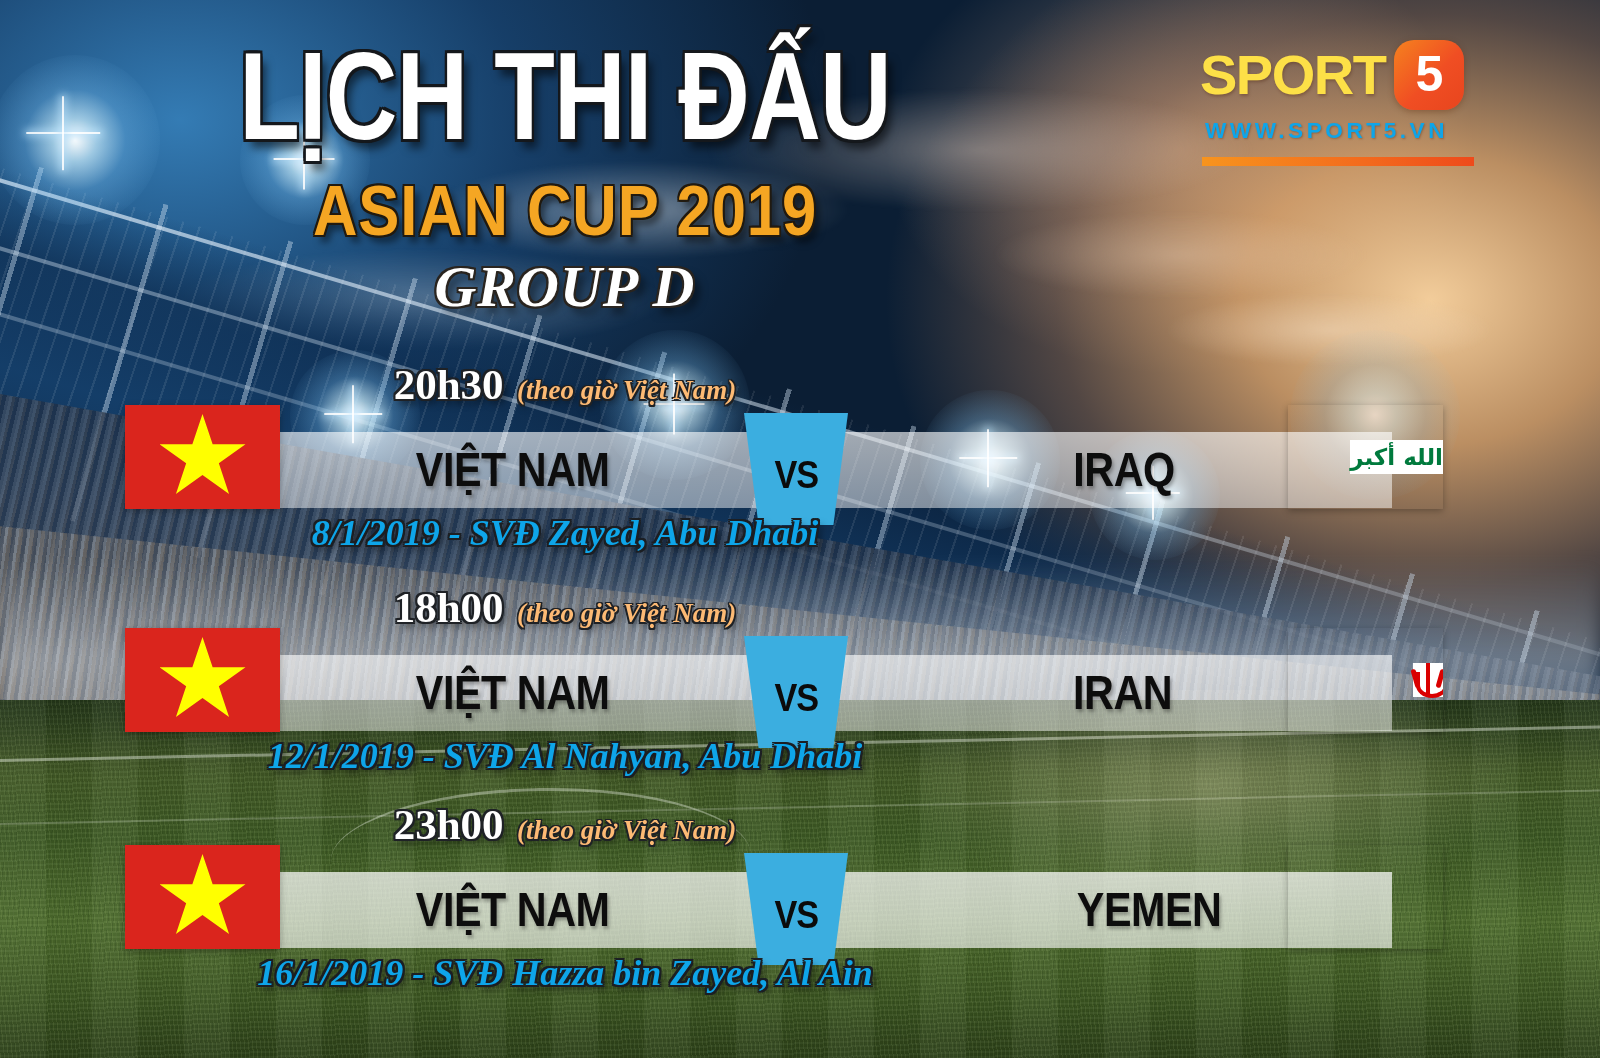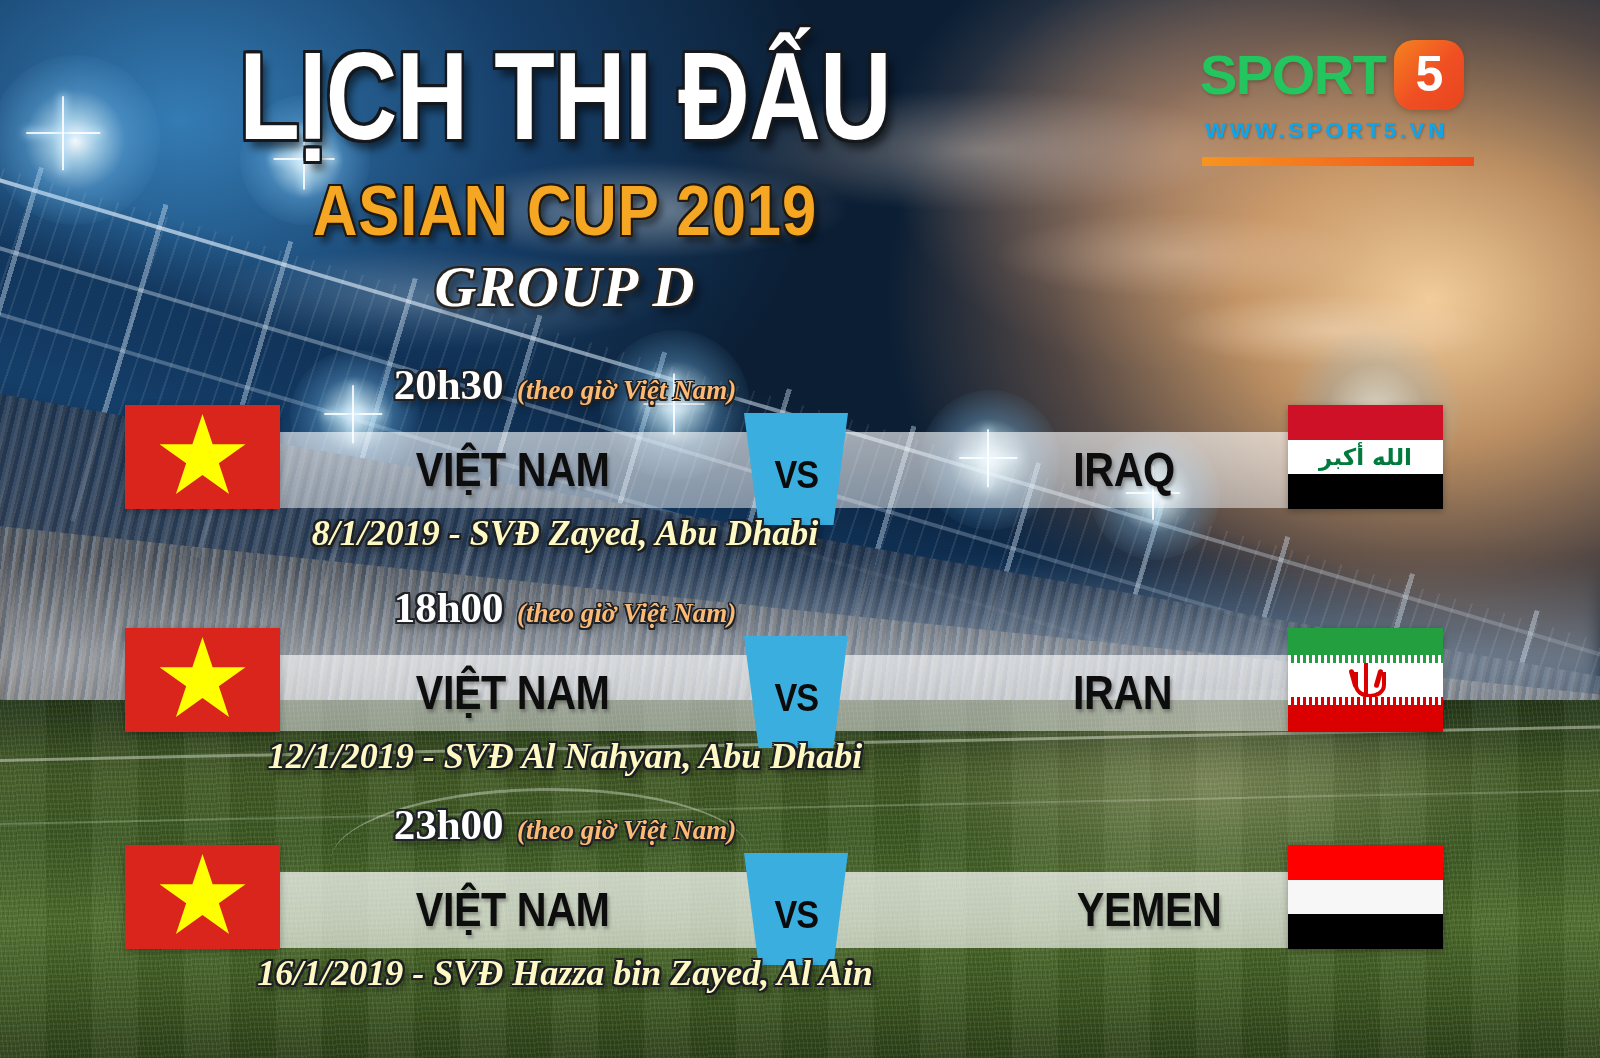--- a/index.html
+++ b/index.html
@@ -168,21 +168,21 @@
       6px 7px 9px rgba(0,0,0,.5);
   }
 
   
   .logo{
     position:absolute; right:100px; top:40px; width:300px;
   }
   .logo-row{ display:flex; align-items:center; justify-content:flex-start; gap:9px; }
   .logo-word{
     font-weight:bold; font-size:56px; line-height:1;
-    letter-spacing:-1.5px; color:#22c55e;
+    letter-spacing:-1.5px; color:#fde047;
     text-shadow:1px 2px 3px rgba(80,40,20,.35);
   }
   .logo-badge{
     width:70px; height:70px; border-radius:20px;
     background:linear-gradient(135deg,#F5821F 0%, #F04E23 55%, #E8451E 100%);
     display:flex; align-items:center; justify-content:center;
     box-shadow:0 2px 6px rgba(90,40,10,.35);
   }
   .logo-badge span{
     font-weight:bold; font-size:50px; color:#fff; line-height:1;
@@ -255,33 +255,33 @@
     display:flex; align-items:center; justify-content:center;
   }
   .vs span{
     font-weight:bold; font-size:38px; color:#0b0b0b; letter-spacing:-1px;
     transform:scaleX(.9); margin-top:12px;
   }
 
   .venue{
     position:absolute; left:0; top:152px; width:1130px; text-align:center;
     font-family:"Liberation Serif", serif;
-    font-weight:bold; font-style:italic; font-size:36px; color:#fef9c3;
+    font-weight:bold; font-style:italic; font-size:36px; color:#0ea5e9;
     white-space:nowrap;
     text-shadow:
       -2px 0 0 #1c1f23, 2px 0 0 #1c1f23, 0 -2px 0 #1c1f23, 0 2px 0 #1c1f23,
       -2px -2px 0 #1c1f23, 2px -2px 0 #1c1f23, -2px 2px 0 #1c1f23, 2px 2px 0 #1c1f23,
       4px 5px 7px rgba(0,0,0,.55);
   }
 
   
   .flag{ position:absolute; width:155px; height:104px; top:45px; overflow:hidden;
          box-shadow:0 2px 7px rgba(0,0,0,.30); }
   .flag-left{ left:125px; }
-  .flag-right{ left:1288px; }
+  .flag-right{ left:1288px;align-items:flex-end; }
 
   .flag-vn{ background:#DA251D; display:flex; align-items:center; justify-content:center; }
   .star-shape{
     width:86px; height:86px; background:#FFFF00;
     clip-path:polygon(50% 0%, 61.8% 35.3%, 100% 35.3%, 69% 57.3%, 80.9% 93%, 50% 71%, 19.1% 93%, 31% 57.3%, 0% 35.3%, 38.2% 35.3%);
   }
 
   .flag-iq{ display:flex; flex-direction:column; }
   .flag-iq .s1{ flex:1; background:#CE1126; }
   .flag-iq .s2{ flex:1; background:#ffffff; display:flex; align-items:center; justify-content:center; }

